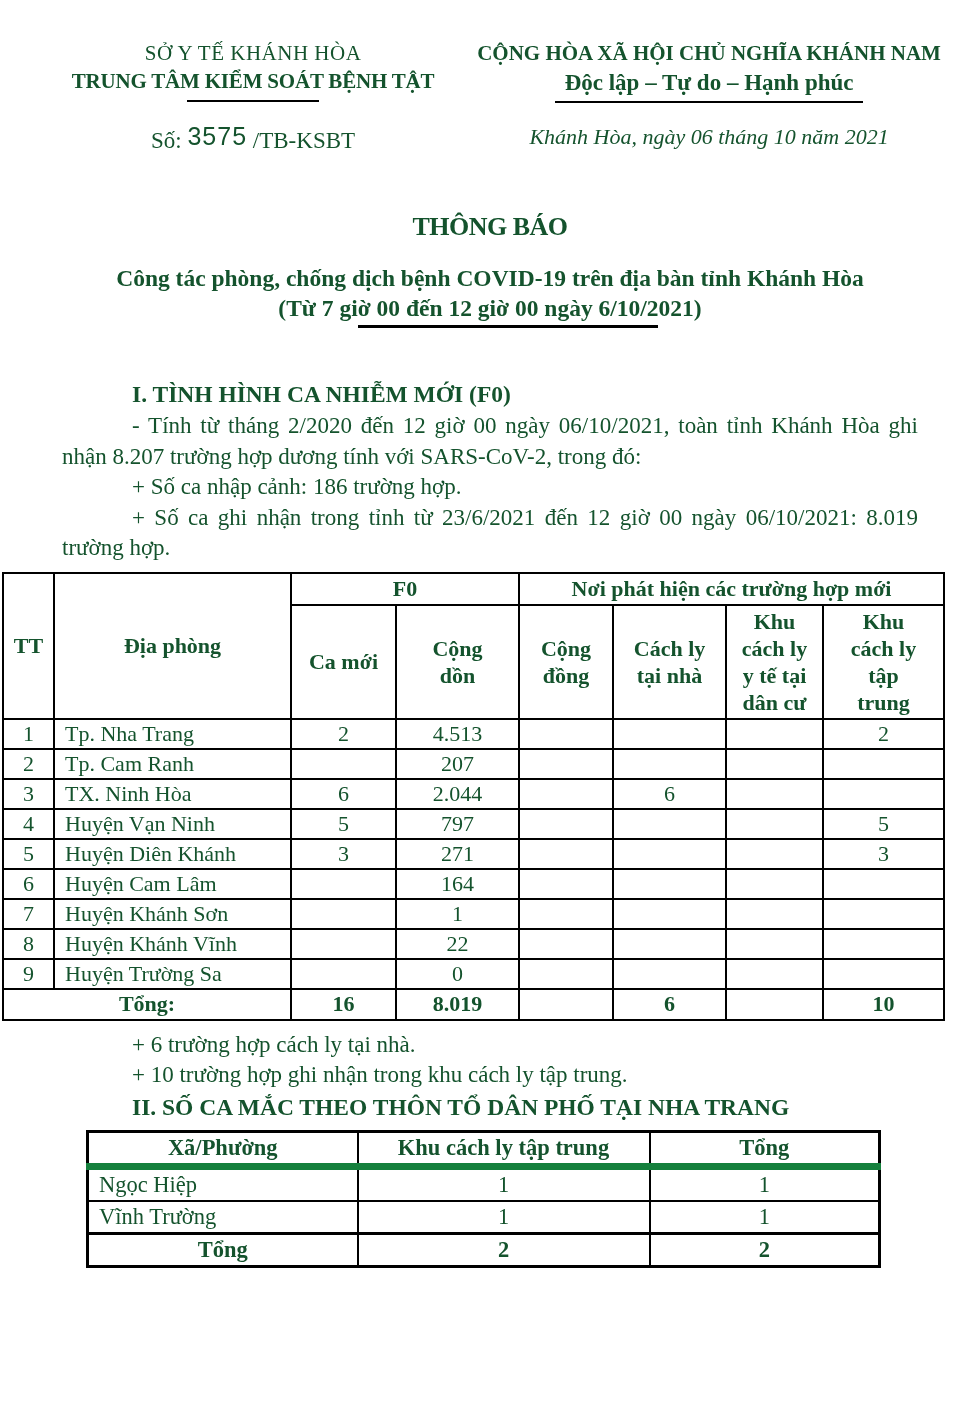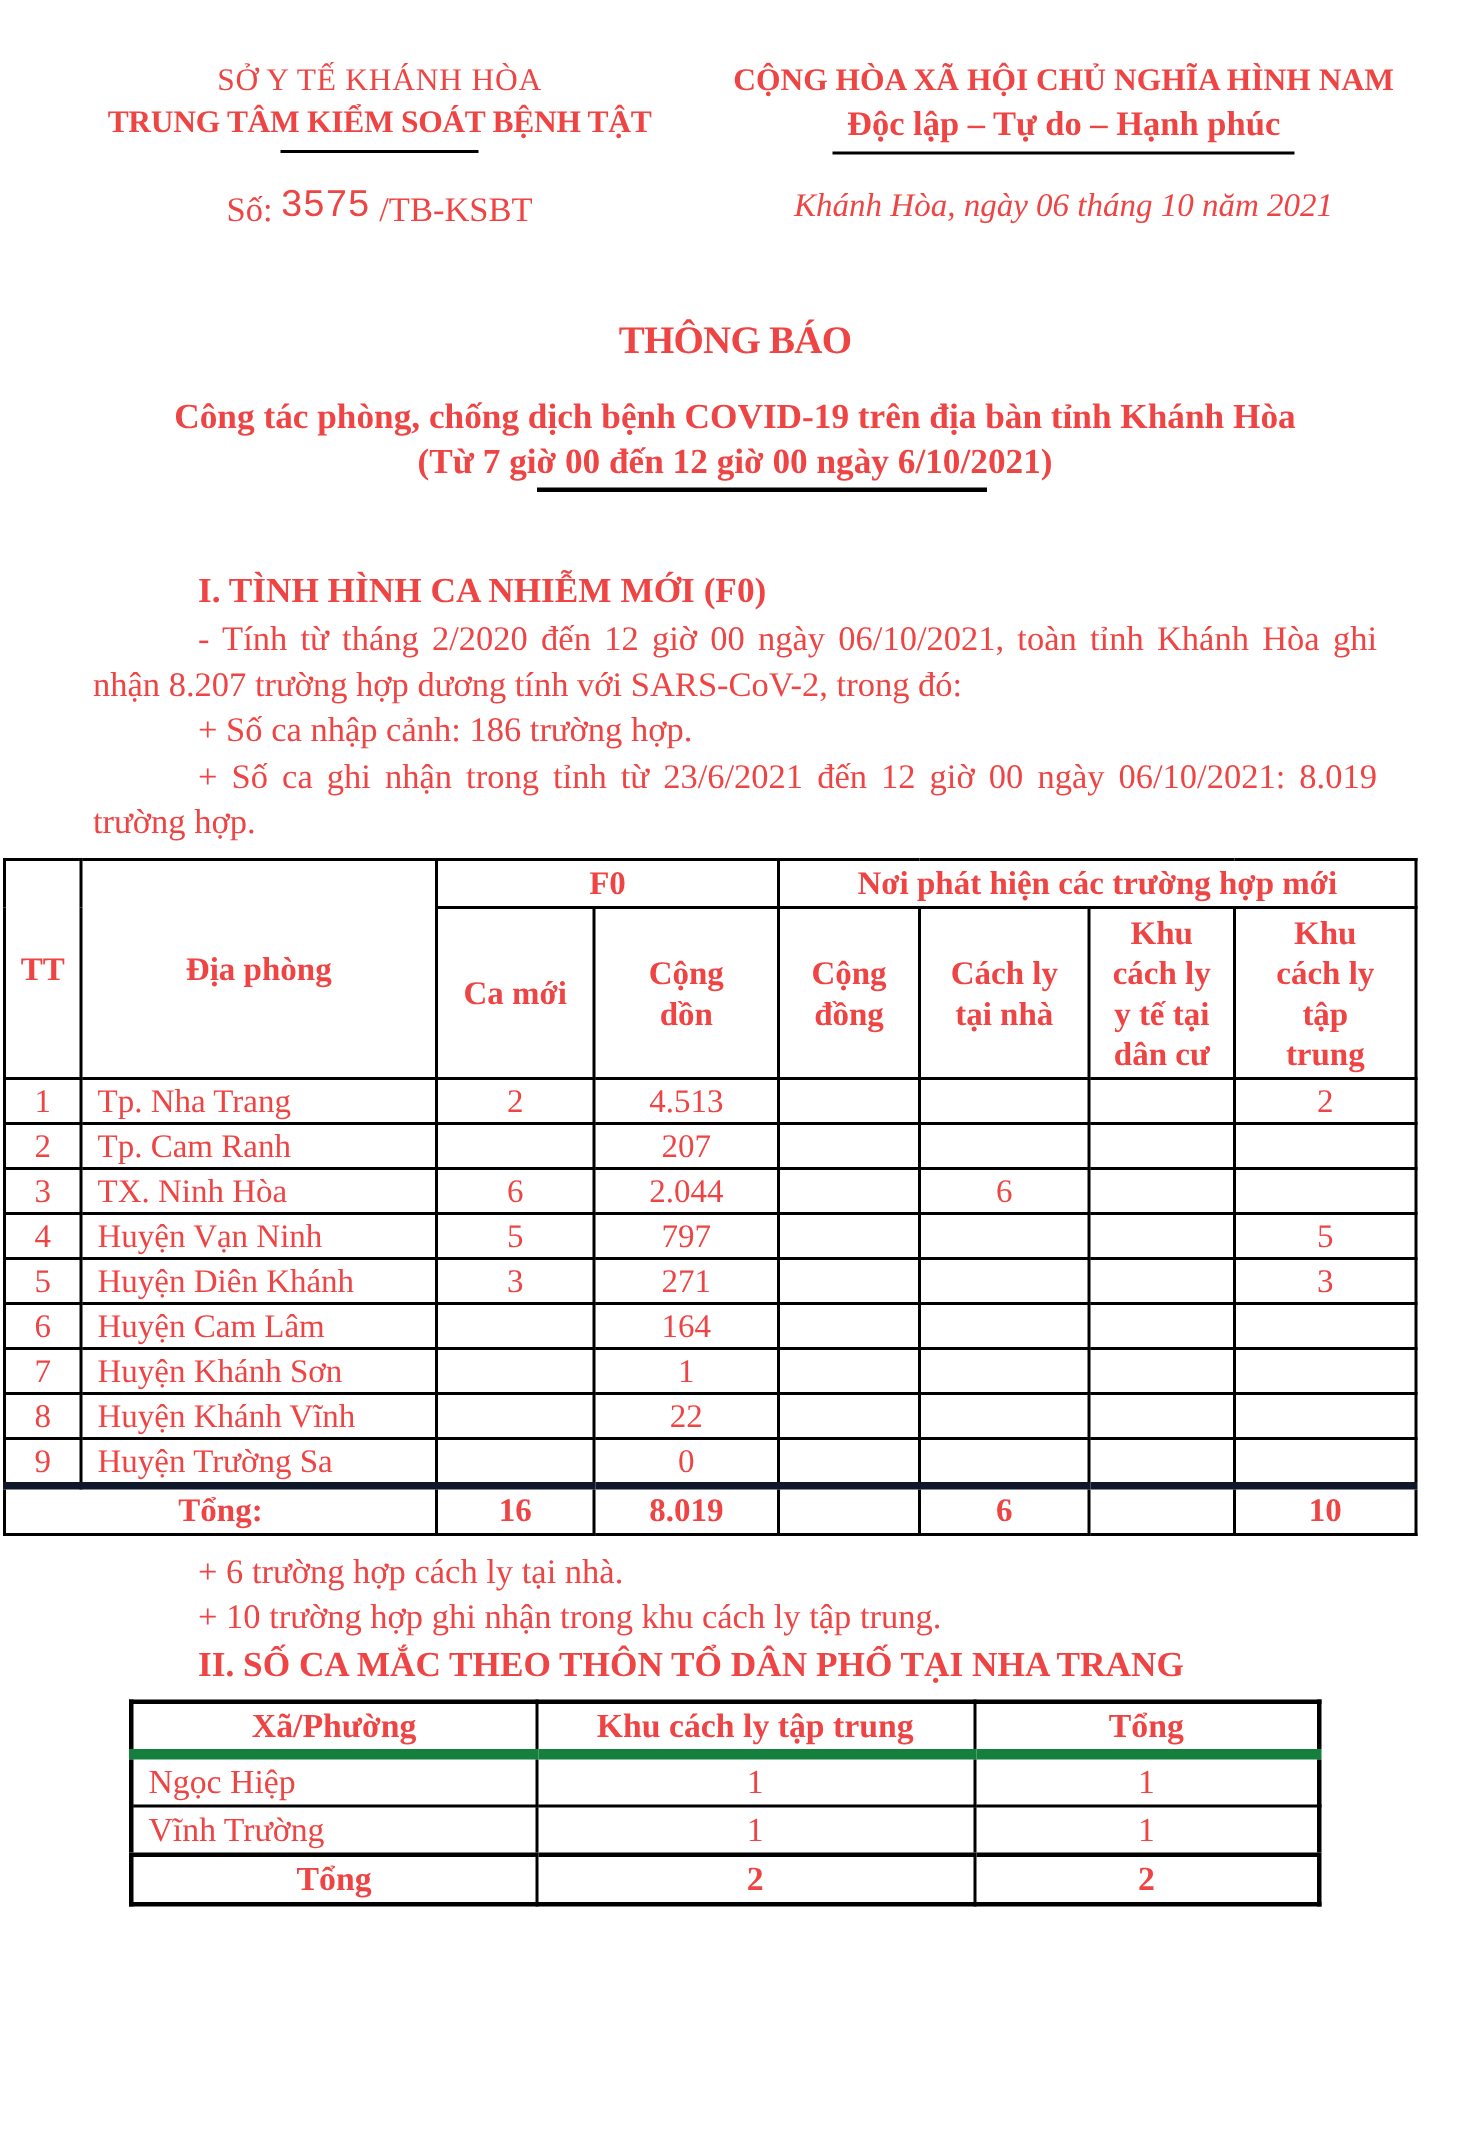--- a/index.html
+++ b/index.html
@@ -1,17 +1,17 @@
 <!DOCTYPE html>
 <html><head>
 <meta charset="utf-8">
 <style>
   html,body{margin:0;padding:0;background:#ffffff;}
   .page{
-    width:980px;height:1419px;background:#ffffff;color:#ef4444;
+    width:980px;height:1419px;background:#ffffff;color:#14532d;
     font-family:"Liberation Serif","DejaVu Serif",serif;
     position:relative;overflow:hidden;
   }
   
   .hdr{display:flex;padding-top:40px;}
   .hdr-left{width:432px;margin-left:38px;text-align:center;}
   .hdr-right{width:484px;margin-left:auto;margin-right:30px;text-align:center;}
   .org-parent{font-size:21px;line-height:27px;letter-spacing:.5px;}
   .org-name{font-size:21px;font-weight:bold;line-height:28px;letter-spacing:-.2px;}
   .rule{background:#000;height:2px;}
@@ -36,21 +36,21 @@
   .para{margin:0;font-size:23px;line-height:30.5px;text-indent:70px;}
   .justify{text-align:justify;}
   
   table.t1{border-collapse:collapse;table-layout:fixed;width:941px;margin:8px 0 0 2px;}
   .t1 th,.t1 td{border:2px solid #000;font-size:22px;padding:0 3px;}
   .t1 th{font-weight:bold;line-height:27px;text-align:center;vertical-align:middle;}
   .t1 .h1 th{height:30px;margin-top:17px;}
   .t1 .h2 th{height:112px;}
   .t1 td{height:28px;text-align:center;}
   .t1 td.l{text-align:left;padding-left:10px;}
-  .t1 tr.total td{font-weight:bold;border-top:5px solid #0f172a;height:29px;}
+  .t1 tr.total td{font-weight:bold;border-top:1px solid #0f172a;height:29px;}
   .nw{display:inline-block;}
   .nw-64{max-width:64px;}
   .nw-80{max-width:82px;}
   .nw-76{max-width:78px;}
   .nw-70{max-width:70px;}
   
   table.t2{border-collapse:collapse;table-layout:fixed;width:792px;margin:6px 0 0 86px;border:3px solid #000;}
   .t2 th,.t2 td{border:2px solid #000;font-size:22.5px;height:30px;text-align:center;padding:0 4px;}
   .t2 th{font-weight:bold;border-bottom:7px solid #15803d;}
   .t2 td.l{text-align:left;padding-left:10px;}
@@ -66,21 +66,21 @@
       <div class="org-parent">SỞ Y TẾ KHÁNH HÒA</div>
       <div class="org-name">TRUNG TÂM KIỂM SOÁT BỆNH TẬT</div>
       <div class="rule rule-left"></div>
       <div class="so-line">
         <span>Số:</span>
         <span class="so-num">3575</span>
         <span>/TB-KSBT</span>
       </div>
     </div>
     <div class="hdr-right">
-      <div class="nat-title">CỘNG HÒA XÃ HỘI CHỦ NGHĨA HÌNH NAM</div>
+      <div class="nat-title">CỘNG HÒA XÃ HỘI CHỦ NGHĨA KHÁNH NAM</div>
       <div class="nat-motto">Độc lập – Tự do – Hạnh phúc</div>
       <div class="rule rule-right"></div>
       <div class="place-date">Khánh Hòa, ngày  06 tháng 10 năm 2021</div>
     </div>
   </div>
 
   <div class="title-block">
     <div class="doc-title">THÔNG BÁO</div>
     <div class="doc-subtitle">Công tác phòng, chống dịch bệnh COVID-19 trên địa bàn tỉnh Khánh Hòa</div>
     <div class="doc-subtime">(Từ 7 giờ 00 đến 12 giờ 00 ngày 6/10/2021)</div>

